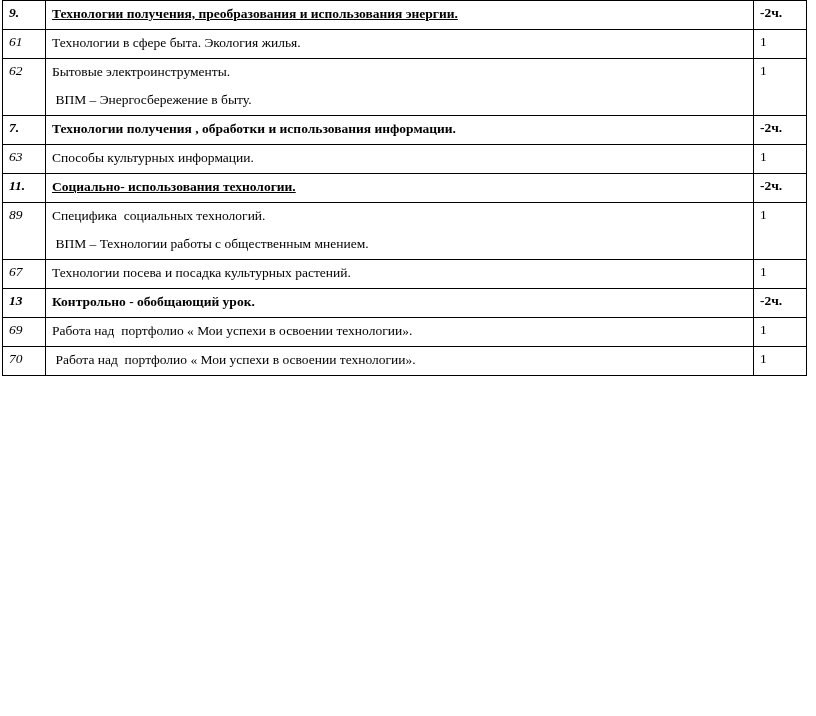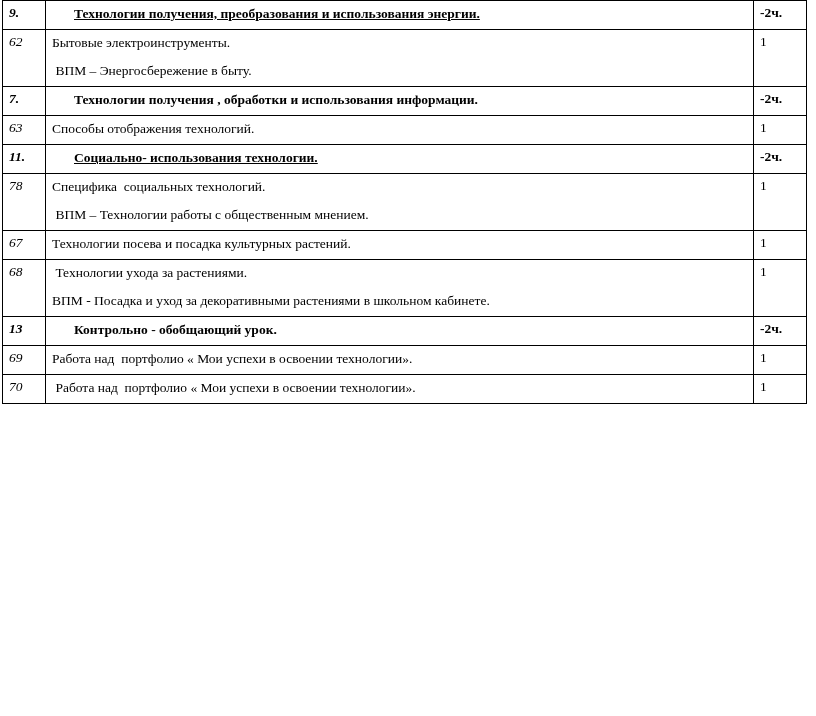--- a/index.html
+++ b/index.html
@@ -53,21 +53,20 @@
     margin-bottom: 2px;
   }
   .vpm {
     font-weight: normal;
   }
   tr.section td.num-cell {
     font-weight: bold;
   }
   tr.section td.topic-cell .line {
     font-weight: bold;
-    margin-left: 22px;
   }
   tr.section td.hours-cell {
     font-weight: bold;
   }
   .underline {
     text-decoration: underline;
   }
 </style>
 </head>
 <body>
@@ -81,68 +80,67 @@
     </colgroup>
     <tbody id="table-body">
         <tr class="section">
           <td class="num-cell">9.</td>
           <td class="topic-cell">
             <div class="line"><span class="underline">Технологии получения, преобразования и использования энергии.</span></div>
           </td>
           <td class="hours-cell">-2ч.</td>
         </tr>
         <tr class="lesson">
+          <td class="num-cell">61</td>
+          <td class="topic-cell">
+            <div class="line"><span class="">Технологии в сфере быта. Экология жилья.</span></div>
+          </td>
+          <td class="hours-cell">1</td>
+        </tr>
+        <tr class="lesson">
           <td class="num-cell">62</td>
           <td class="topic-cell">
             <div class="line"><span class="">Бытовые электроинструменты.</span></div>
             <div class="line"><span class="vpm"> ВПМ –</span><span class=""> Энергосбережение в быту.</span></div>
           </td>
           <td class="hours-cell">1</td>
         </tr>
         <tr class="section">
           <td class="num-cell">7.</td>
           <td class="topic-cell">
             <div class="line"><span class="">Технологии получения , обработки и использования информации.</span></div>
           </td>
           <td class="hours-cell">-2ч.</td>
         </tr>
         <tr class="lesson">
           <td class="num-cell">63</td>
           <td class="topic-cell">
-            <div class="line"><span class="">Способы отображения технологий.</span></div>
+            <div class="line"><span class="">Способы культурных информации.</span></div>
           </td>
           <td class="hours-cell">1</td>
         </tr>
         <tr class="section">
           <td class="num-cell">11.</td>
           <td class="topic-cell">
             <div class="line"><span class="underline">Социально- использования технологии.</span></div>
           </td>
           <td class="hours-cell">-2ч.</td>
         </tr>
         <tr class="lesson">
-          <td class="num-cell">78</td>
+          <td class="num-cell">89</td>
           <td class="topic-cell">
             <div class="line"><span class="">Специфика  социальных технологий.</span></div>
             <div class="line"><span class="vpm"> ВПМ –</span><span class=""> Технологии работы с общественным мнением.</span></div>
           </td>
           <td class="hours-cell">1</td>
         </tr>
         <tr class="lesson">
           <td class="num-cell">67</td>
           <td class="topic-cell">
             <div class="line"><span class="">Технологии посева и посадка культурных растений.</span></div>
-          </td>
-          <td class="hours-cell">1</td>
-        </tr>
-        <tr class="lesson">
-          <td class="num-cell">68</td>
-          <td class="topic-cell">
-            <div class="line"><span class=""> Технологии ухода за растениями.</span></div>
-            <div class="line"><span class="vpm">ВПМ</span><span class=""> - Посадка и уход за декоративными растениями в школьном кабинете.</span></div>
           </td>
           <td class="hours-cell">1</td>
         </tr>
         <tr class="section">
           <td class="num-cell">13</td>
           <td class="topic-cell">
             <div class="line"><span class="">Контрольно - обобщающий урок.</span></div>
           </td>
           <td class="hours-cell">-2ч.</td>
         </tr>

